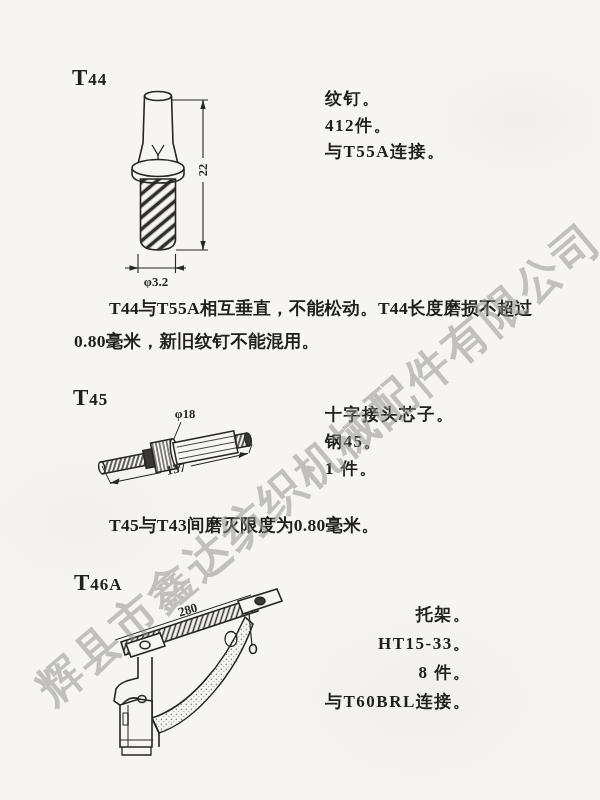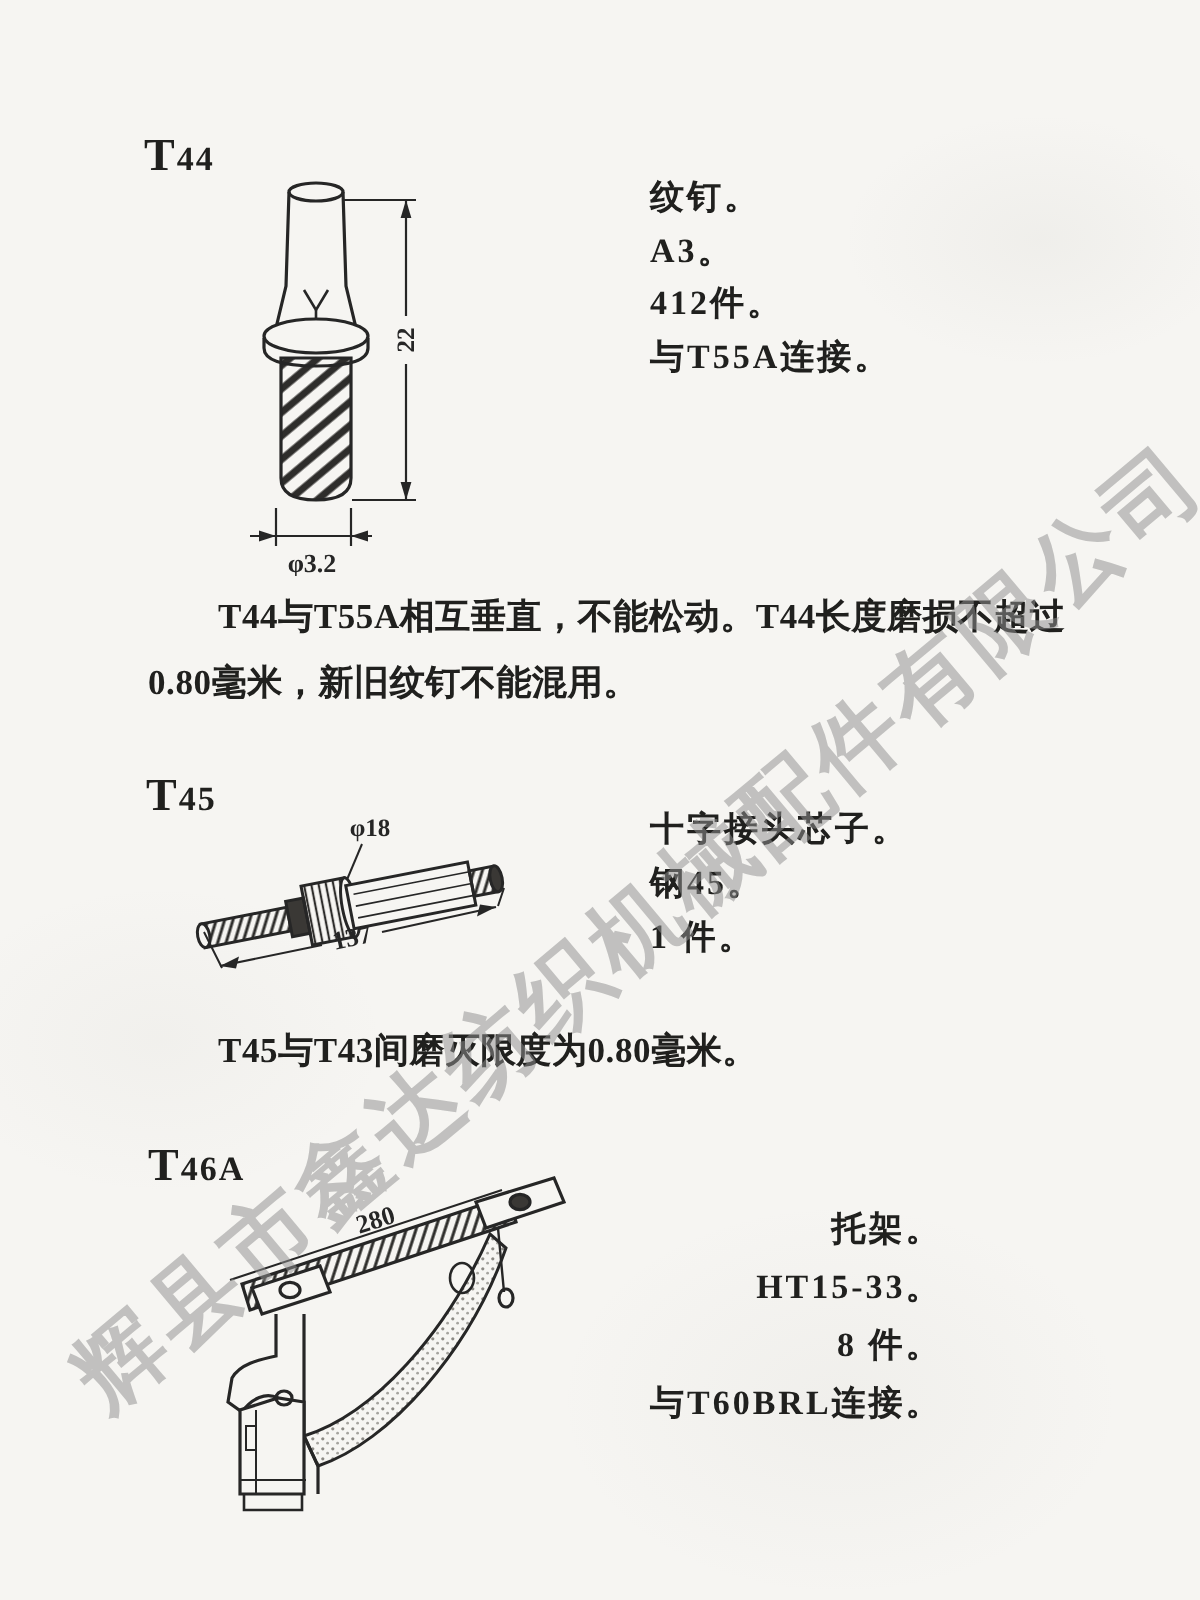--- a/index.html
+++ b/index.html
@@ -82,21 +82,20 @@
       <path d="M15,168 L15,187 M52.5,168 L52.5,187" stroke-width="1.1"></path>
       <path d="M2,182 L63,182" stroke-width="1.1"></path>
       <path d="M15,182 L6.5,179.3 L6.5,184.7 Z" fill="#262626" stroke="none"></path>
       <path d="M52.5,182 L61,179.3 L61,184.7 Z" fill="#262626" stroke="none"></path>
       <text x="33" y="200" text-anchor="middle" font-size="13">φ3.2</text>
     </g>
   </svg>
 
   <div class="specs t44" style="top:86px">
     <div class="spec-line">纹钉。</div>
-    <div class="spec-line">A3。</div>
     <div class="spec-line">412件。</div>
     <div class="spec-line">与T55A连接。</div>
   </div>
 
   <div class="note" style="top:292px">T44与T55A相互垂直，不能松动。T44长度磨损不超过0.80毫米，新旧纹钉不能混用。</div>
 
   <div class="sec-heading" style="left:73px;top:369px">T45</div>
 
   <svg class="fig" style="left:88px;top:396px" width="168" height="105" viewBox="0 0 168 105">
     <defs>

